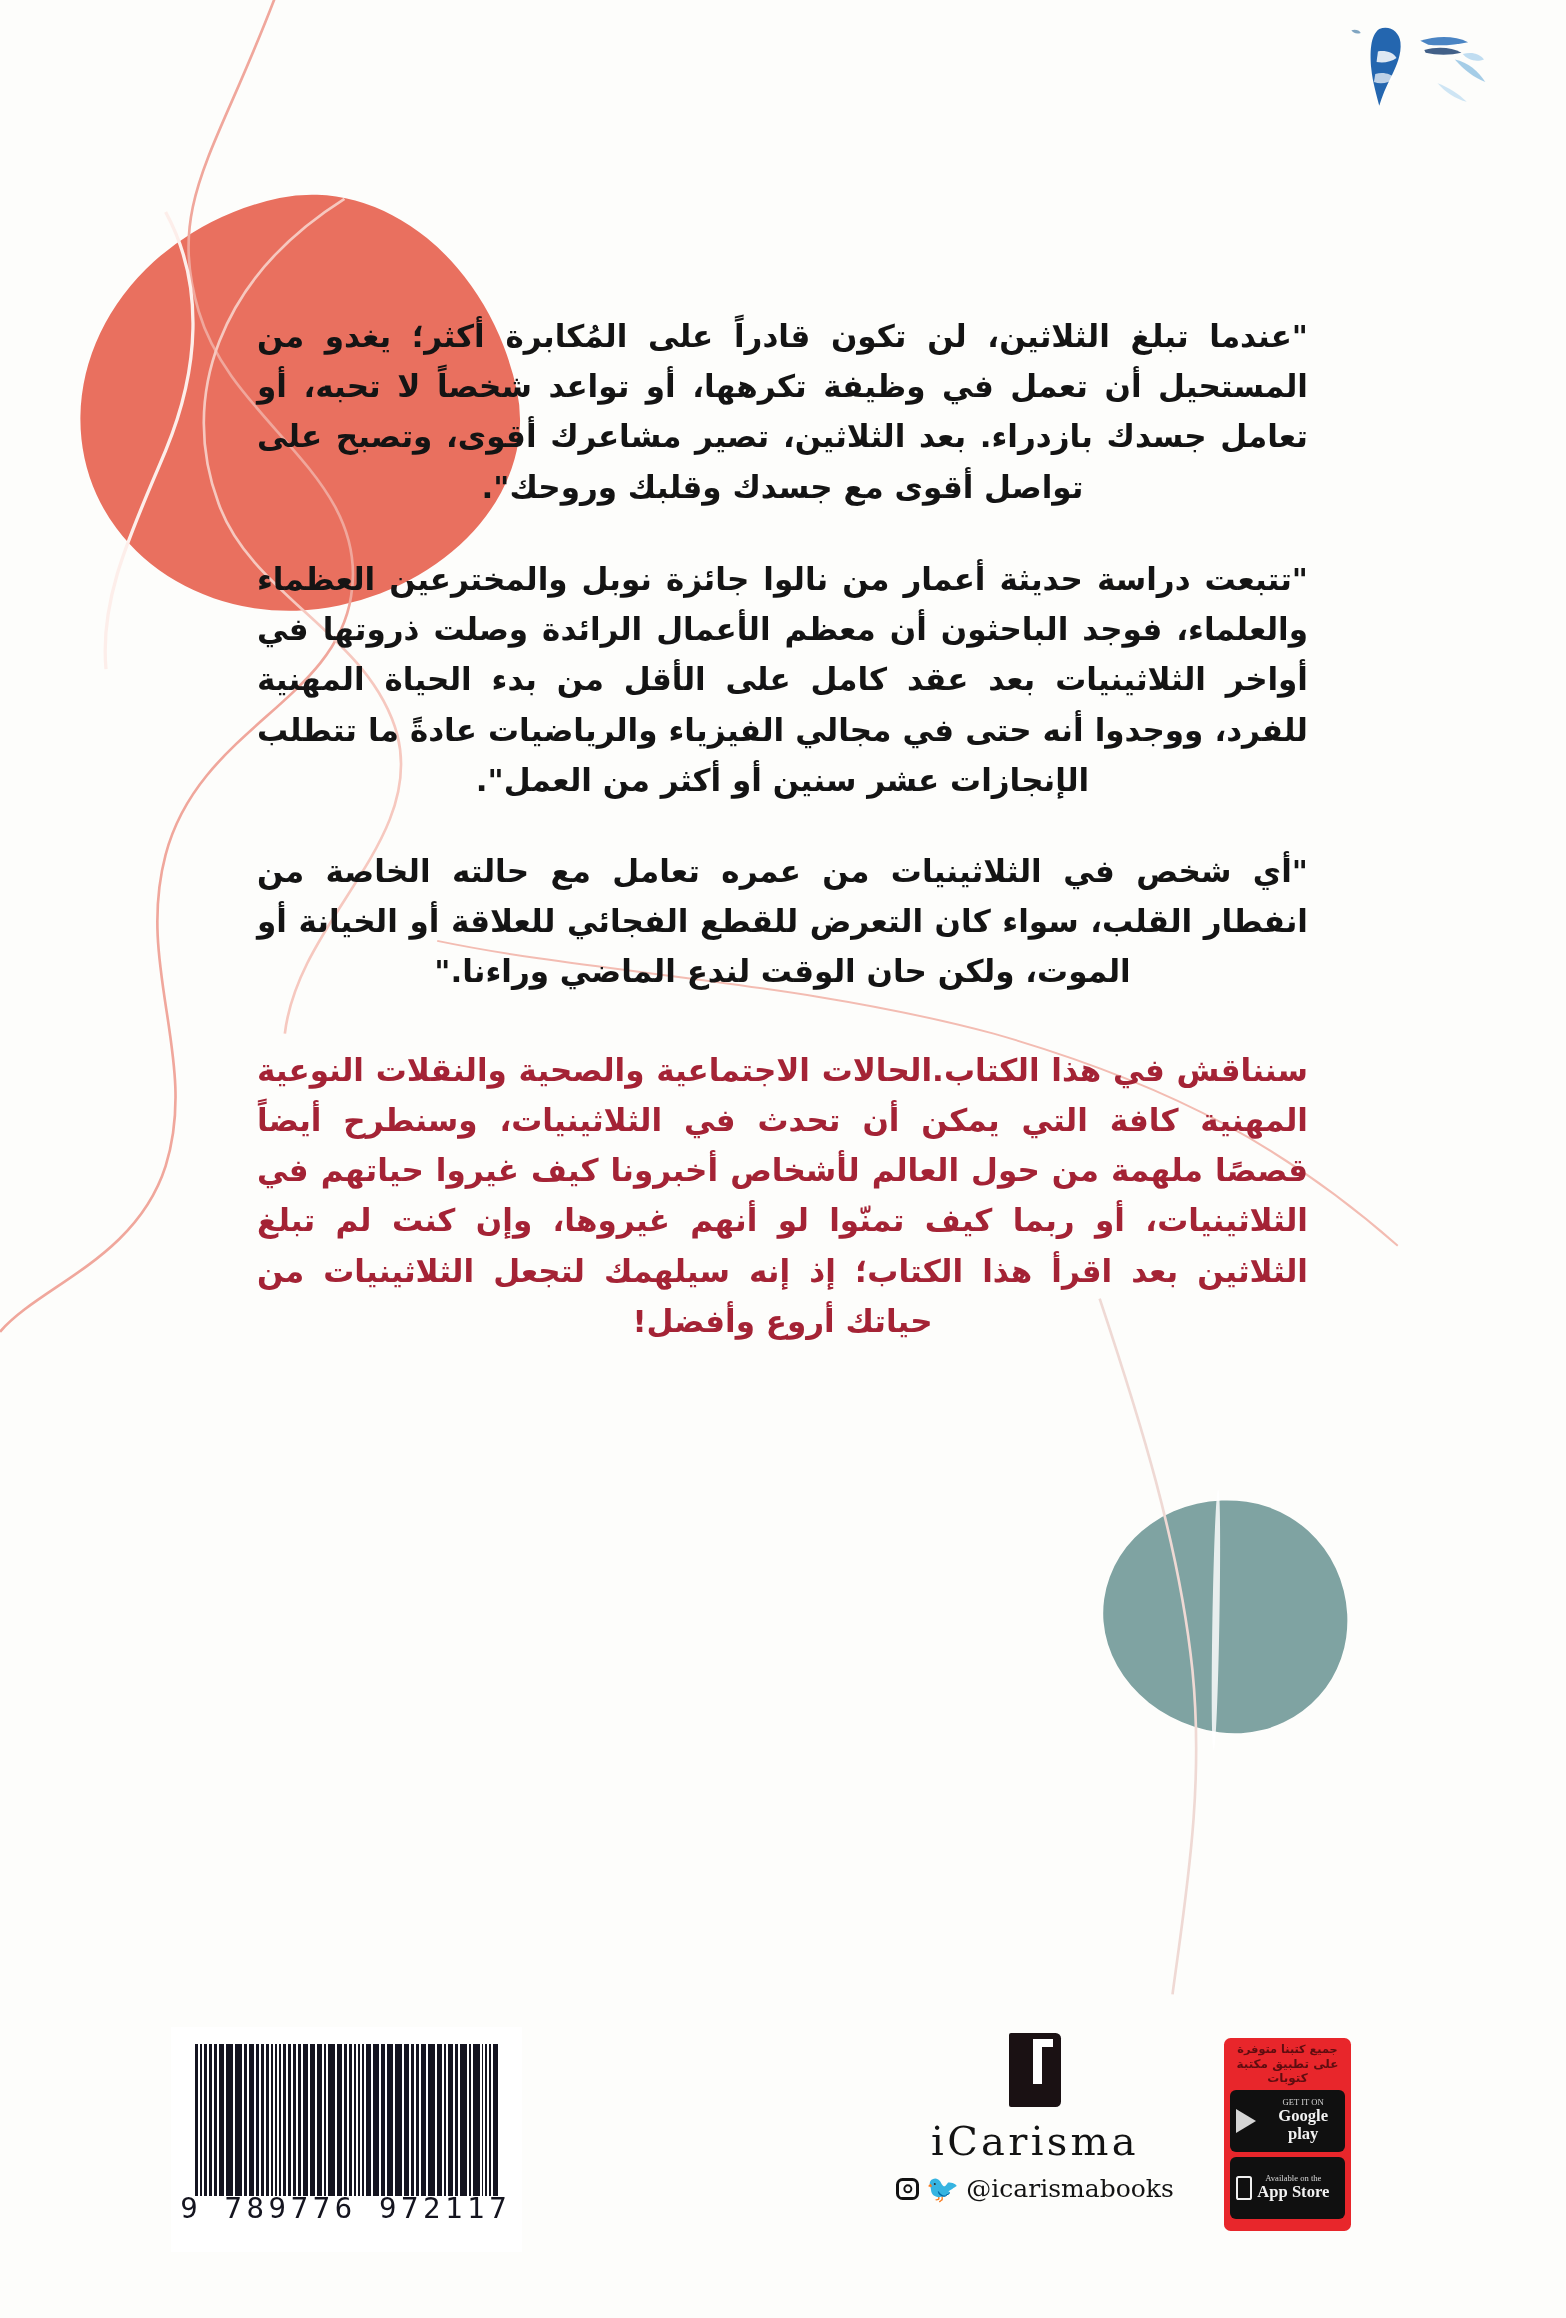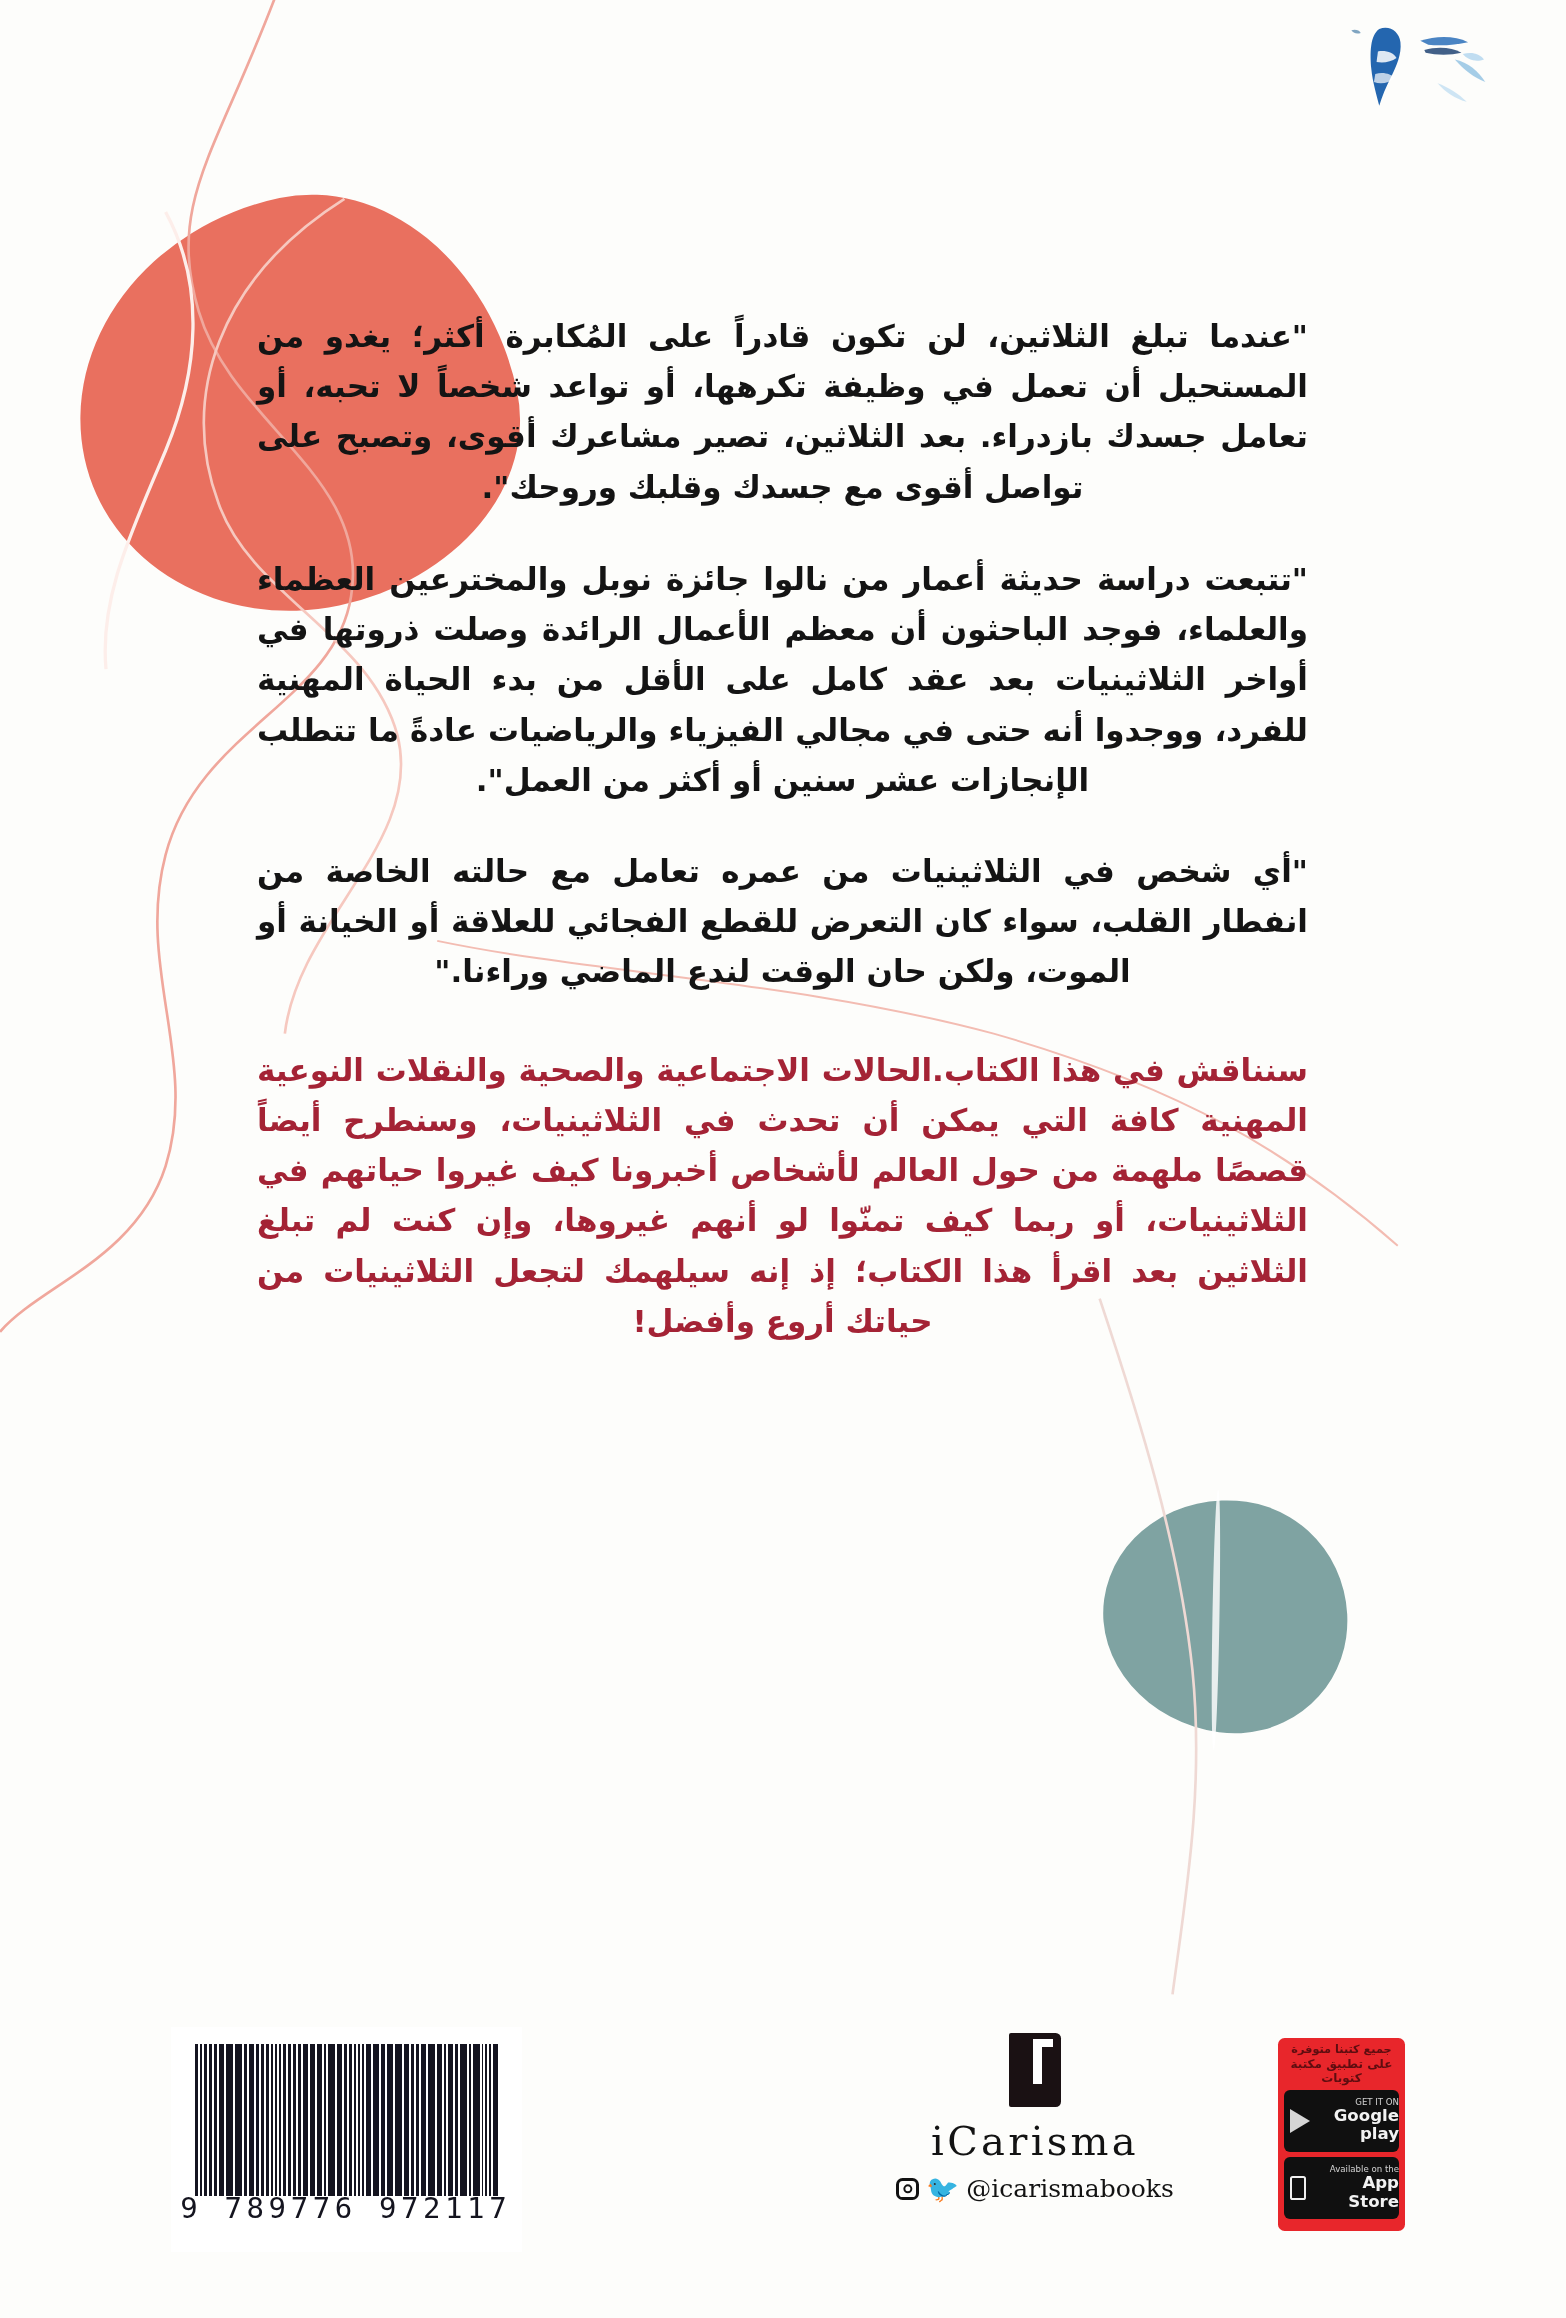--- a/index.html
+++ b/index.html
@@ -251,21 +251,21 @@
     width: 9.3px; height: 9.3px;
     border: 2.6px solid #111;
     border-radius: 50%;
     box-sizing: border-box;
   }
   .tw-glyph { font-size: 26.5px; line-height: 1; color: #111; }
 
   
   .app-badge {
     position: absolute;
-    left: 1278px;
+    left: 1224px;
     top: 24px;
     width: 127px;
     height: 193px;
     background: #e8262b;
     border-radius: 6.6px;
     padding: 5.3px 6px;
     box-sizing: border-box;
   }
   .app-badge-note {
     color: #5e0d10;
@@ -295,21 +295,21 @@
     border-left: 20px solid #d6d6d6;
     flex: 0 0 auto;
   }
   .phone-glyph {
     width: 16px; height: 24px;
     border: 2.6px solid #f0f0f0;
     border-radius: 2.6px;
     flex: 0 0 auto;
     box-sizing: border-box;
   }
-  .store-txt { color: #f2f2f2; line-height: 1.1; text-align: right; }
+  .store-txt { color: #f2f2f2; line-height: 1.1; text-align: center; font-family: Liberation Serif, serif; }
   .store-txt .small { font-size: 8.6px; opacity: .85; display: block; }
   .store-txt .big { font-size: 16.6px; font-weight: bold; display: block; }
 </style>
 </head>
 <body>
 
 <div id="page">
 
   <div class="blob-coral"></div>
   <div class="blob-teal"></div>

